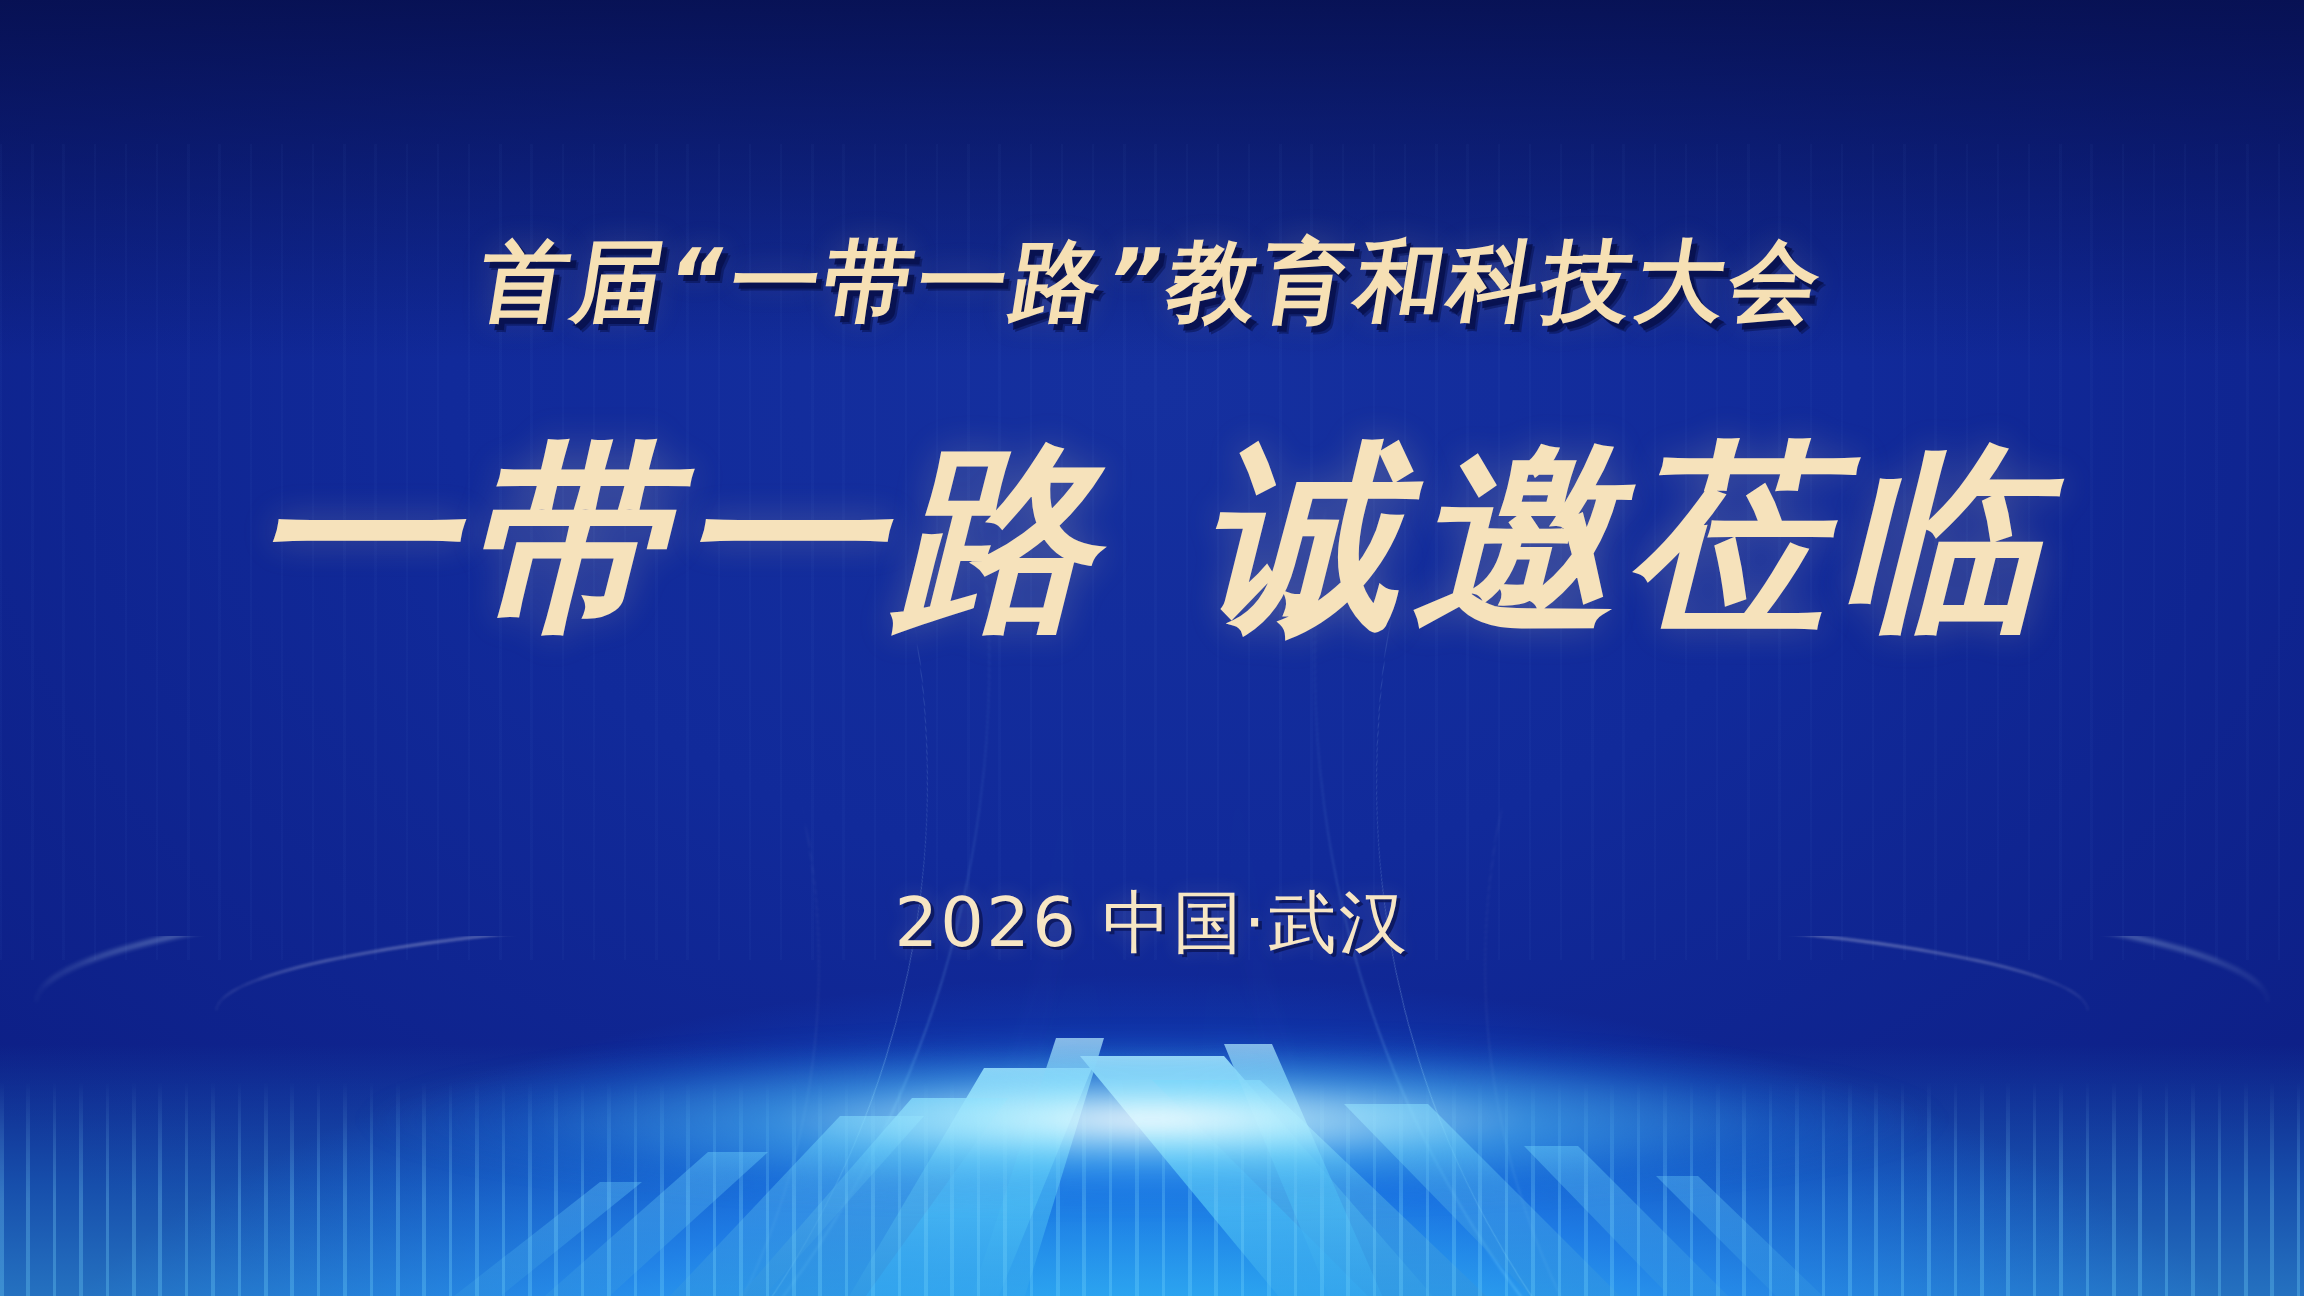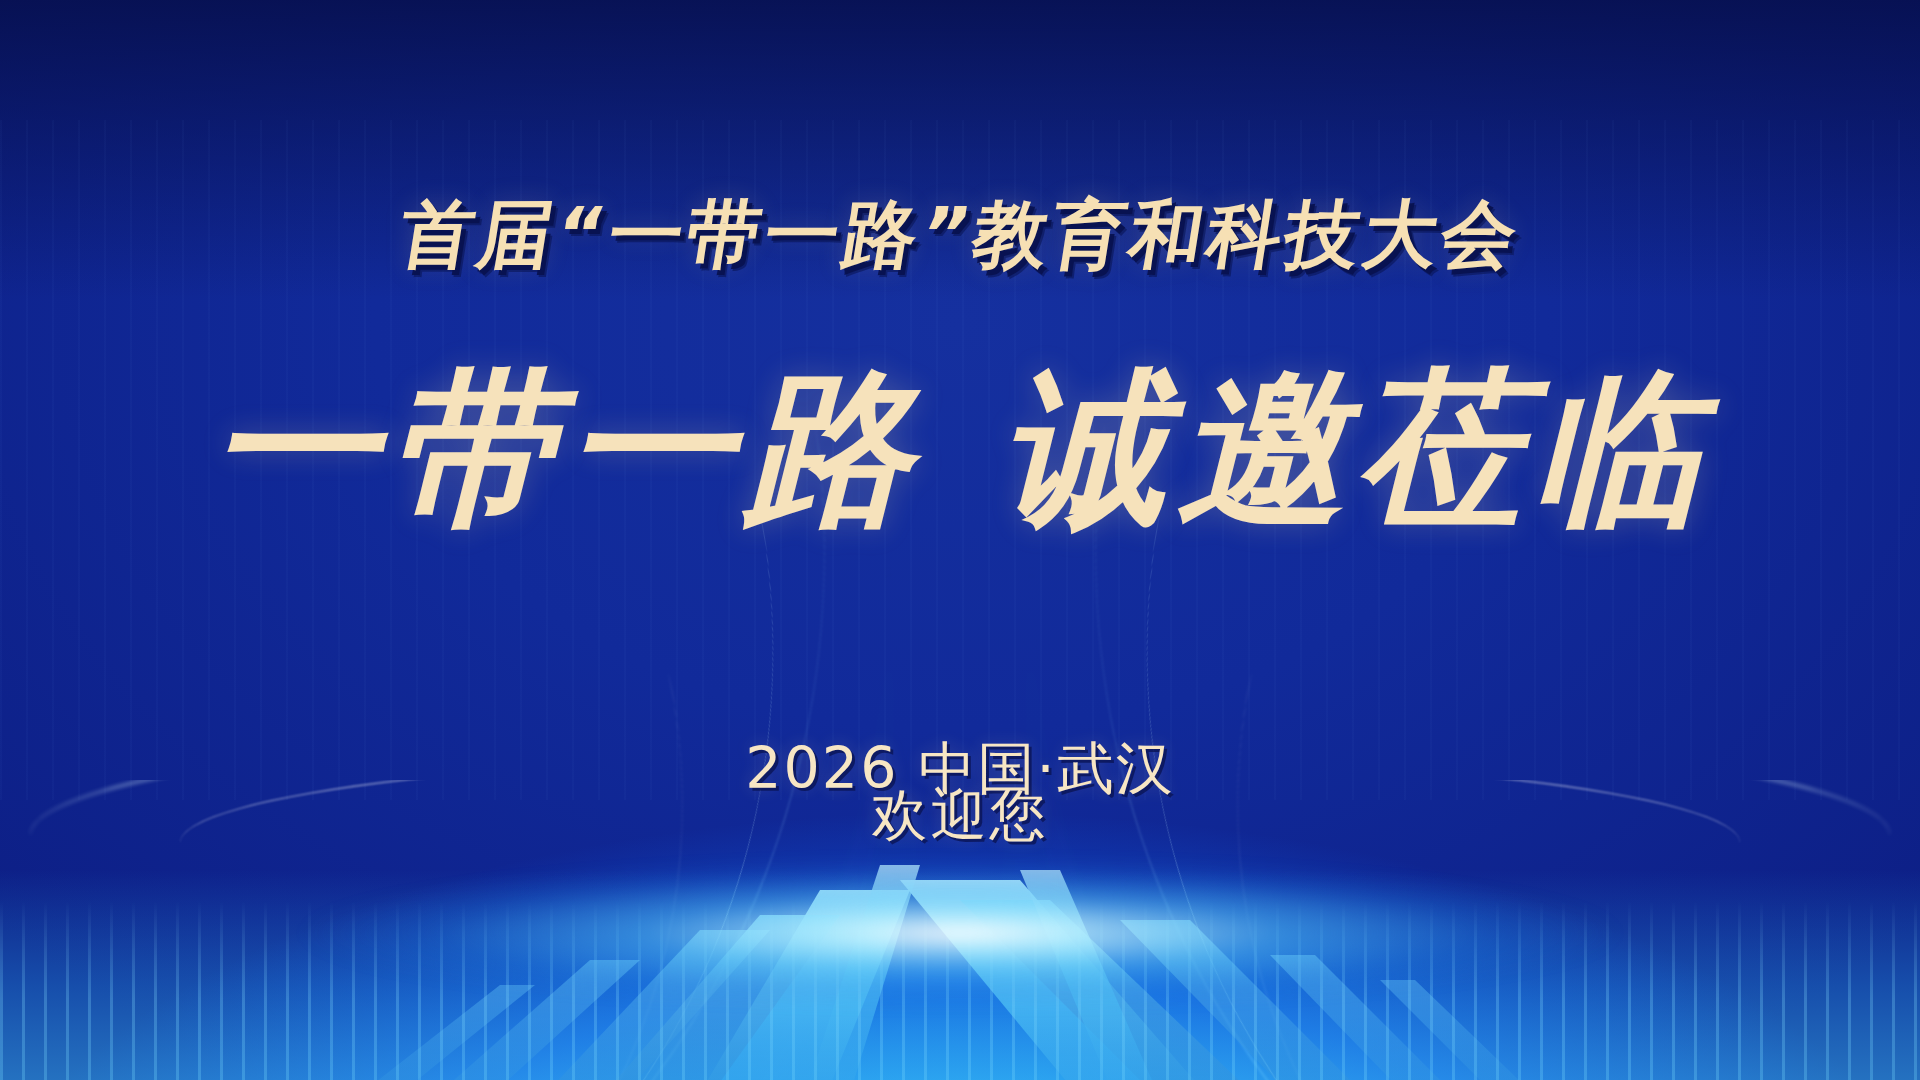--- a/index.html
+++ b/index.html
@@ -298,16 +298,15 @@
   <div class="content">
 
     <div class="title">首届“一带一路”教育和科技大会</div>
 
     <div class="calli">
       <span>一带一路</span><span class="gap"></span><span>诚邀莅临</span>
     </div>
 
     <div class="cityline">2026 中国·武汉</div>
 
-    <div class="welcome">欢迎您</div>
 
   </div>
 </div>
 
 </body></html>

